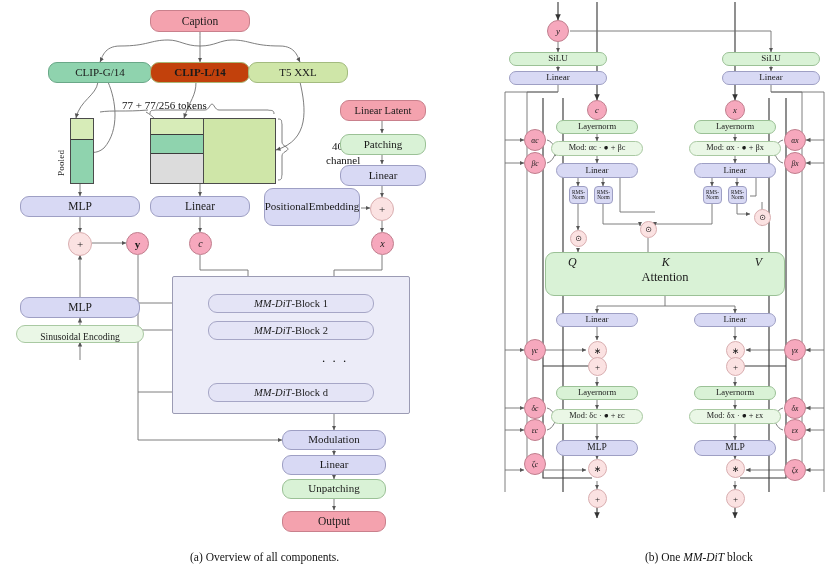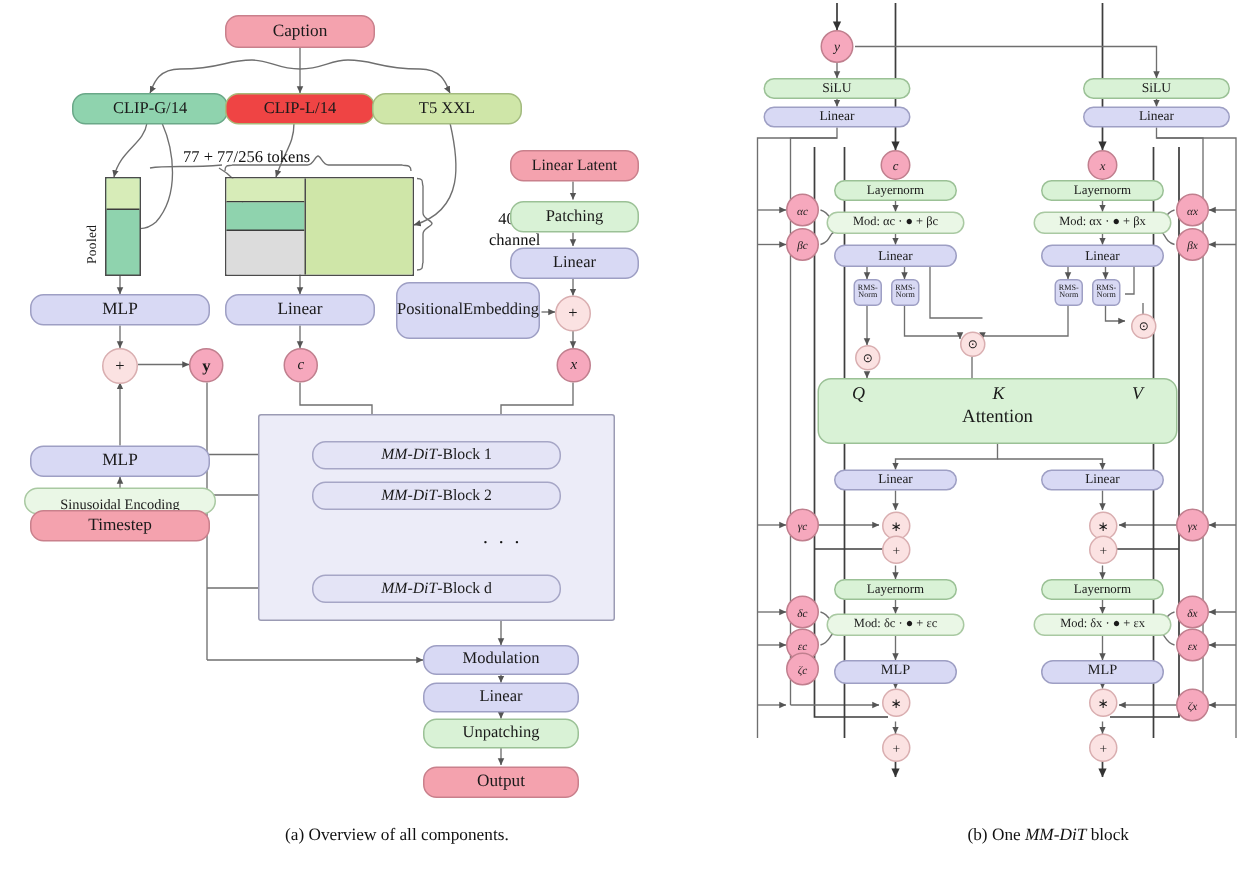--- a/index.html
+++ b/index.html
@@ -6,21 +6,21 @@
   body{width:835px;height:580px;font-family:"Liberation Serif",serif;color:#1a1a1a;}
   #root{position:relative;width:835px;height:580px;overflow:hidden;}
 
   
   .node{position:absolute;box-sizing:border-box;display:flex;align-items:center;
         justify-content:center;text-align:center;border:0.8px solid #8a8a99;
         border-radius:9px;line-height:1.05;}
   .pink  {background:#f4a2ae;border-color:#c9808c;}
   .blue  {background:#d8d9f4;border-color:#9e9fc4;}
   .green {background:#d9f2d6;border-color:#9bc196;}
-  .olive {background:#ef4444;border-color:#a9b878;}
+  .olive {background:#c2410c;border-color:#a9b878;font-weight:bold;}
   .teal  {background:#8fd3ae;border-color:#6aa888;}
   .sage  {background:#cfe6a8;border-color:#a3bb7f;}
   .mint  {background:#eaf7e6;border-color:#a9c9a2;}
   .lav   {background:#e4e4f6;border-color:#a6a6c6;}
   .panelbox{position:absolute;background:#ececf8;border:0.8px solid #9b9bb4;box-sizing:border-box;}
 
   .circ{position:absolute;box-sizing:border-box;border-radius:50%;
         display:flex;align-items:center;justify-content:center;
         border:0.8px solid #c07f8e;background:#f6a8bd;}
   .circ-op{background:#fbe2e2;border-color:#d9aeb0;}
@@ -179,23 +179,20 @@
     </div>
   <div class="circ" style="left:371px;top:232px;width:23px;height:23px;font-size:10px;">
       <span class="it">x</span>
     </div>
 
   <div class="node blue" style="left:20px;top:297px;width:120px;height:21px;font-size:11.5px;">
       <span>MLP</span>
     </div>
   <div class="node mint" style="left:16px;top:325px;width:128px;height:18px;font-size:9.6px;align-items:flex-end;">
       <span>Sinusoidal Encoding</span>
-    </div>
-  <div class="node pink" style="left:20px;top:340px;width:120px;height:21px;font-size:11.5px;">
-      <span>Timestep</span>
     </div>
 
   <div class="panelbox" style="left:172px;top:276px;width:238px;height:138px;border-radius:2px;"></div>
 
   <div class="node lav" style="left:208px;top:294px;width:166px;height:19px;font-size:10.5px;">
       <span class="it">MM-DiT</span>
       <span>-Block 1</span>
     </div>
   <div class="node lav" style="left:208px;top:321px;width:166px;height:19px;font-size:10.5px;">
       <span class="it">MM-DiT</span>
@@ -454,21 +451,21 @@
     </div>
   <div class="circ" style="left:524px;top:339px;width:22px;height:22px;font-size:7.5px;">
       <span class="it">γc</span>
     </div>
   <div class="circ" style="left:524px;top:397px;width:22px;height:22px;font-size:7.5px;">
       <span class="it">δc</span>
     </div>
   <div class="circ" style="left:524px;top:419px;width:22px;height:22px;font-size:7.5px;font-family:Liberation Serif, serif;">
       <span class="it">εc</span>
     </div>
-  <div class="circ" style="left:524px;top:435px;width:22px;height:22px;font-size:7.5px;">
+  <div class="circ" style="left:524px;top:453px;width:22px;height:22px;font-size:7.5px;">
       <span class="it">ζc</span>
     </div>
 
   <div class="circ" style="left:784px;top:129px;width:22px;height:22px;font-size:7.5px;">
       <span class="it">αx</span>
     </div>
   <div class="circ" style="left:784px;top:152px;width:22px;height:22px;font-size:7.5px;">
       <span class="it">βx</span>
     </div>
   <div class="circ" style="left:784px;top:339px;width:22px;height:22px;font-size:7.5px;">

